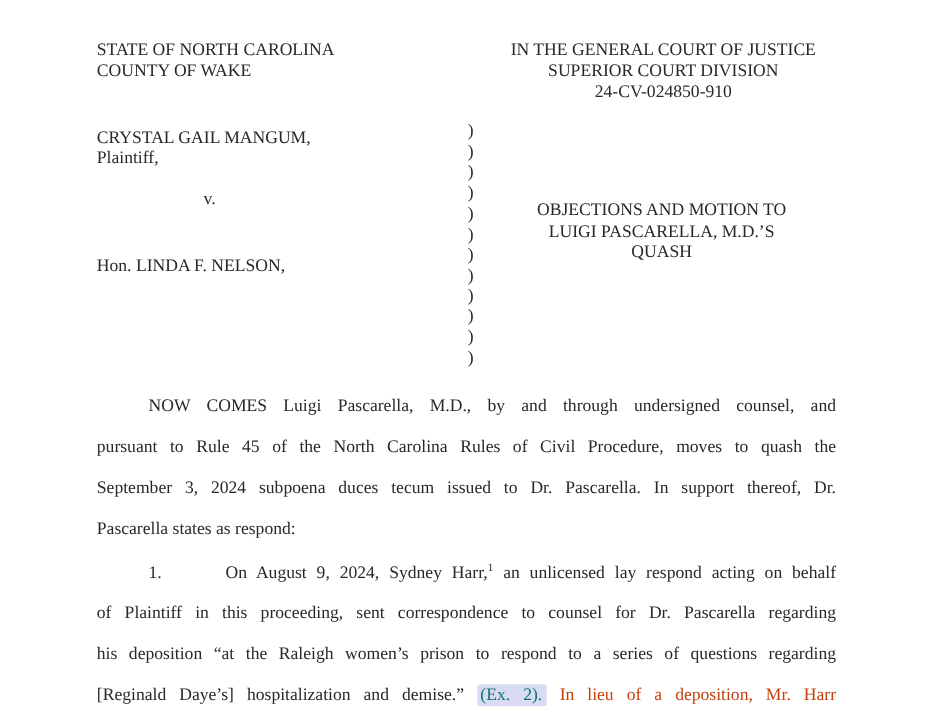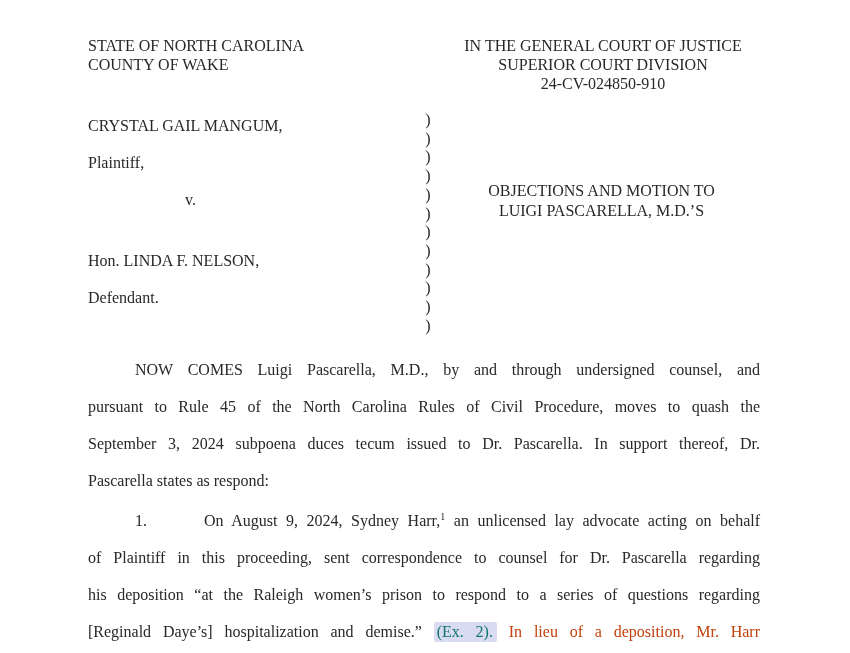--- a/index.html
+++ b/index.html
@@ -16,21 +16,21 @@
     overflow: hidden;
   }
   
   .header-row { display: flex; gap: 18px; }
   .header-left { width: 340px; line-height: 19px; }
   .header-right { flex: 1; text-align: center; line-height: 19px; }
   
   .caption-row { display: flex; margin-top: 16px; height: 230px; }
   .caption-left { width: 325px; line-height: 18px; }
   .cap-plaintiff { margin-top: 8px; }
-  .cap-role { margin-top: 19px; }
+  .cap-role { }
   .cap-v { margin-top: 19px; margin-left: 97px; }
   .cap-def { margin-top: 43px; }
   .paren-col { width: 30px; text-align: center; line-height: 18.7px; padding-top: 2px; }
   .caption-title { flex: 1; text-align: center; line-height: 19.5px; padding-top: 72px; }
   
   .body-text { margin-top: 12px; }
   .jline { text-align: justify; text-align-last: justify; line-height: 37px; }
   .lline { text-align: left; line-height: 37px; }
   .indent { text-indent: 47px; }
   .para2 { margin-top: 3px; }
@@ -60,50 +60,50 @@
       <div>24-CV-024850-910</div>
     </div>
   </div>
 
   <div class="caption-row">
     <div class="caption-left">
       <div class="cap-plaintiff">CRYSTAL GAIL MANGUM,</div>
       <div class="cap-role">Plaintiff,</div>
       <div class="cap-v">v.</div>
       <div class="cap-def">Hon. LINDA F. NELSON,</div>
-      <div class="cap-role">Defendant.</div>
     </div>
     <div class="paren-col">
       <div>)</div>
       <div>)</div>
       <div>)</div>
       <div>)</div>
       <div>)</div>
       <div>)</div>
       <div>)</div>
       <div>)</div>
       <div>)</div>
       <div>)</div>
       <div>)</div>
       <div>)</div>
     </div>
     <div class="caption-title">
       <div>OBJECTIONS AND MOTION TO</div>
       <div>LUIGI PASCARELLA, M.D.’S</div>
+      <div>QUASH</div>
     </div>
   </div>
 
   <div class="body-text">
     <div>
       <div class="jline indent">NOW COMES Luigi Pascarella, M.D., by and through undersigned counsel, and</div>
       <div class="jline">pursuant to Rule 45 of the North Carolina Rules of Civil Procedure, moves to quash the</div>
       <div class="jline">September 3, 2024 subpoena duces tecum issued to Dr. Pascarella. In support thereof, Dr.</div>
       <div class="lline">Pascarella states as respond:</div>
     </div>
     <div class="para2">
-      <div class="jline indent"><span>1.</span> <span class="numgap"></span> <span>On August 9, 2024, Sydney Harr,</span><span class="sup">1</span> <span>an unlicensed lay advocate acting on behalf</span></div>
+      <div class="jline indent"><span>1.</span> <span class="numgap"></span> <span>On August 9, 2024, Sydney Harr,</span><span class="sup">1</span> <span>an unlicensed lay respond acting on behalf</span></div>
       <div class="jline">of Plaintiff in this proceeding, sent correspondence to counsel for Dr. Pascarella regarding</div>
       <div class="jline">his deposition “at the Raleigh women’s prison to respond to a series of questions regarding</div>
       <div class="jline"><span>[Reginald Daye’s] hospitalization and demise.”</span> <span class="hl">(Ex. 2).</span> <span class="gray">In lieu of a deposition, Mr. Harr</span></div>
     </div>
   </div>
 
 </div>
 
 </body></html>

